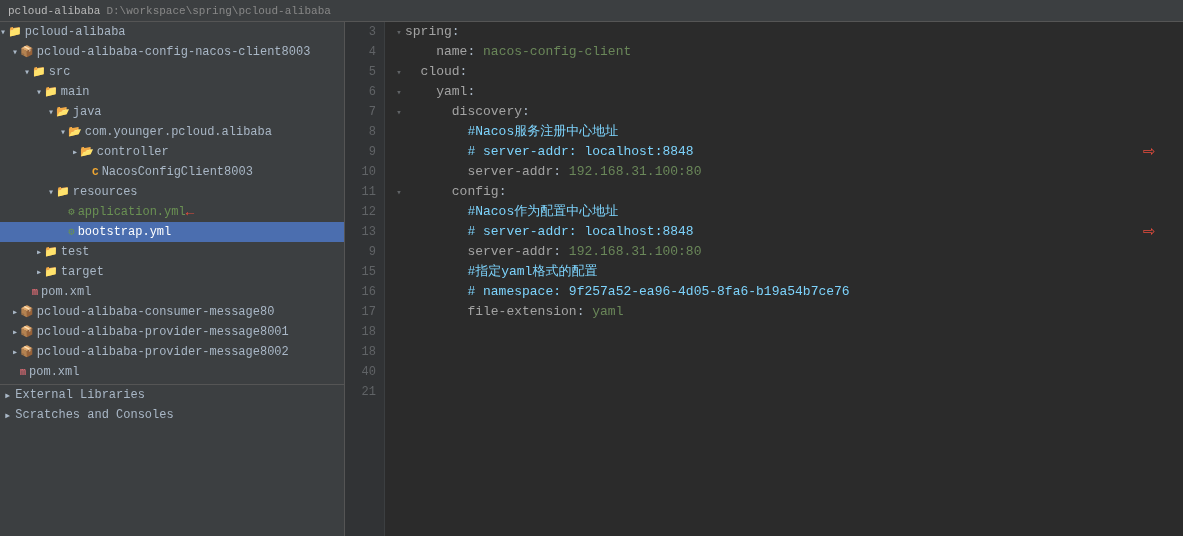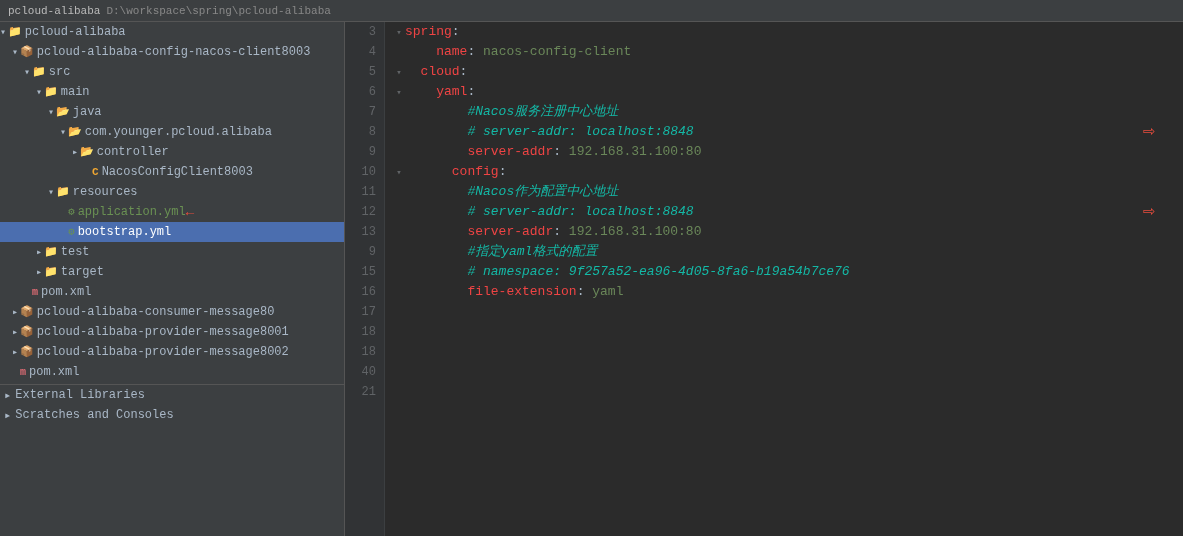--- a/index.html
+++ b/index.html
@@ -108,23 +108,23 @@
 
     .code-line {
       height: 20px;
       line-height: 20px;
       font-size: 13px;
       white-space: pre;
       position: relative;
     }
 
     
-    .key { color: #ef4444; }
+    .key { color: #a3a3a3; }
     .val-str { color: #6a8759; }
-    .comment { color: #14b8a6; font-style: italic; }
+    .comment { color: #7dd3fc; }
     .val-plain { color: #a9b7c6; }
 
     .sidebar-bottom {
       border-top: 1px solid #555;
       margin-top: 2px;
     }
 
     .sidebar-bottom-item {
       display: flex;
       align-items: center;
@@ -302,20 +302,21 @@
           <div class="line-number">18</div>
           <div class="line-number">40</div>
           <div class="line-number">21</div>
         </div>
 
       <div class="code-area" id="code-area-container">
           <div class="code-line" style="position: relative;"><span class="gutter-fold" style="color: rgb(96, 99, 102); font-size: 9px;">▾</span><span class="key">spring</span><span class="val-plain">:</span></div>
           <div class="code-line" style="position: relative;"><span class="gutter-fold" style="color: rgb(96, 99, 102); font-size: 9px;"> </span><span class="key">    name</span><span class="val-plain">: </span><span class="val-str">nacos-config-client</span></div>
           <div class="code-line" style="position: relative;"><span class="gutter-fold" style="color: rgb(96, 99, 102); font-size: 9px;">▾</span><span class="key">  cloud</span><span class="val-plain">:</span></div>
           <div class="code-line" style="position: relative;"><span class="gutter-fold" style="color: rgb(96, 99, 102); font-size: 9px;">▾</span><span class="key">    yaml</span><span class="val-plain">:</span></div>
+          <div class="code-line" style="position: relative;"><span class="gutter-fold" style="color: rgb(96, 99, 102); font-size: 9px;">▾</span><span class="key">      discovery</span><span class="val-plain">:</span></div>
           <div class="code-line" style="position: relative;"><span class="gutter-fold" style="color: rgb(96, 99, 102); font-size: 9px;"> </span><span class="comment">        #Nacos服务注册中心地址</span></div>
           <div class="code-line" style="position: relative;"><span class="gutter-fold" style="color: rgb(96, 99, 102); font-size: 9px;"> </span><span class="comment">        # server-addr: localhost:8848</span><span style="position: absolute; right: 20px; top: 0px; color: rgb(231, 76, 60); font-size: 20px; line-height: 20px;">⇨</span></div>
           <div class="code-line" style="position: relative;"><span class="gutter-fold" style="color: rgb(96, 99, 102); font-size: 9px;"> </span><span class="key">        server-addr</span><span class="val-plain">: </span><span class="val-str">192.168.31.100:80</span></div>
           <div class="code-line" style="position: relative;"><span class="gutter-fold" style="color: rgb(96, 99, 102); font-size: 9px;">▾</span><span class="key">      config</span><span class="val-plain">:</span></div>
           <div class="code-line" style="position: relative;"><span class="gutter-fold" style="color: rgb(96, 99, 102); font-size: 9px;"> </span><span class="comment">        #Nacos作为配置中心地址</span></div>
           <div class="code-line" style="position: relative;"><span class="gutter-fold" style="color: rgb(96, 99, 102); font-size: 9px;"> </span><span class="comment">        # server-addr: localhost:8848</span><span style="position: absolute; right: 20px; top: 0px; color: rgb(231, 76, 60); font-size: 20px; line-height: 20px;">⇨</span></div>
           <div class="code-line" style="position: relative;"><span class="gutter-fold" style="color: rgb(96, 99, 102); font-size: 9px;"> </span><span class="key">        server-addr</span><span class="val-plain">: </span><span class="val-str">192.168.31.100:80</span></div>
           <div class="code-line" style="position: relative;"><span class="gutter-fold" style="color: rgb(96, 99, 102); font-size: 9px;"> </span><span class="comment">        #指定yaml格式的配置</span></div>
           <div class="code-line" style="position: relative;"><span class="gutter-fold" style="color: rgb(96, 99, 102); font-size: 9px;"> </span><span class="comment">        # namespace: 9f257a52-ea96-4d05-8fa6-b19a54b7ce76</span></div>
           <div class="code-line" style="position: relative;"><span class="gutter-fold" style="color: rgb(96, 99, 102); font-size: 9px;"> </span><span class="key">        file-extension</span><span class="val-plain">: </span><span class="val-str">yaml</span></div>

